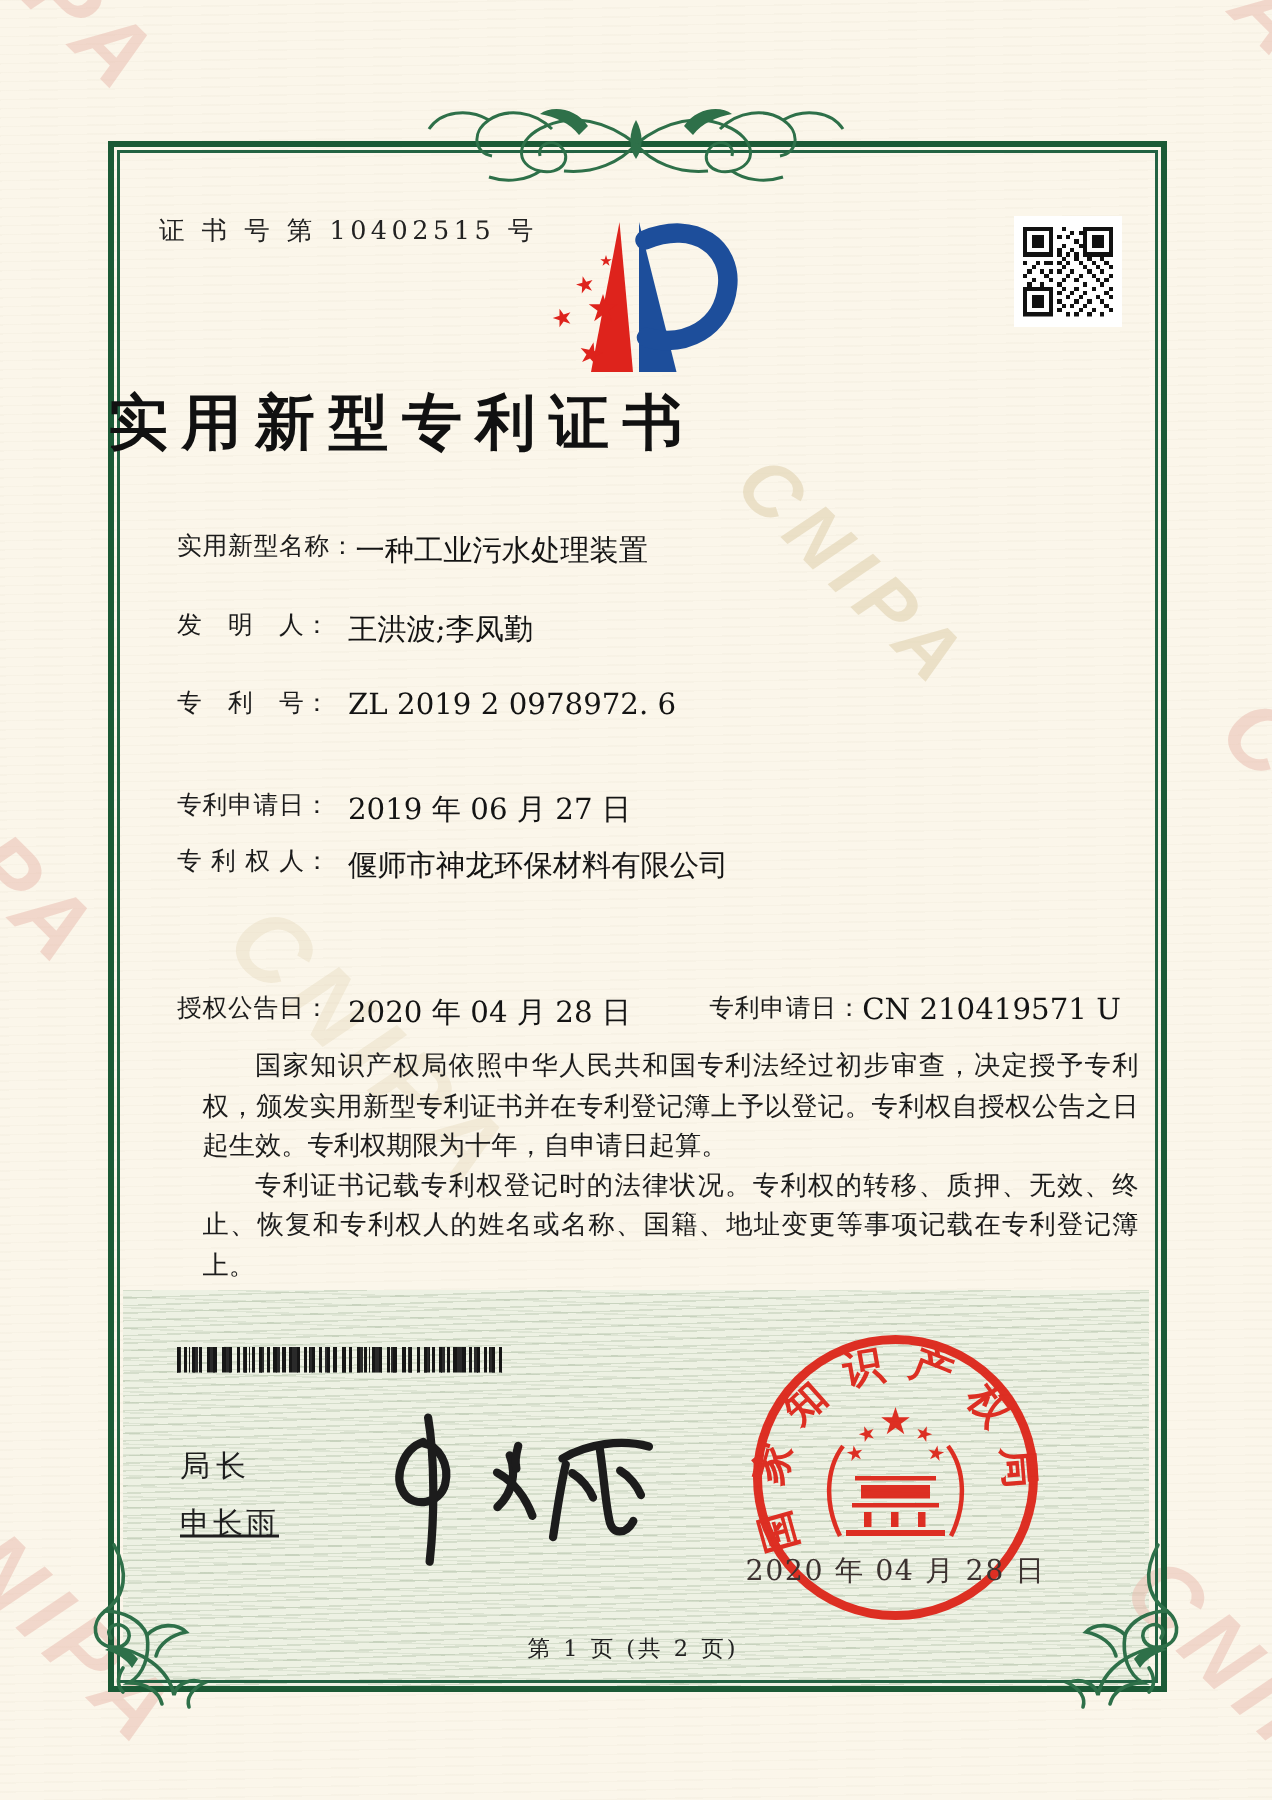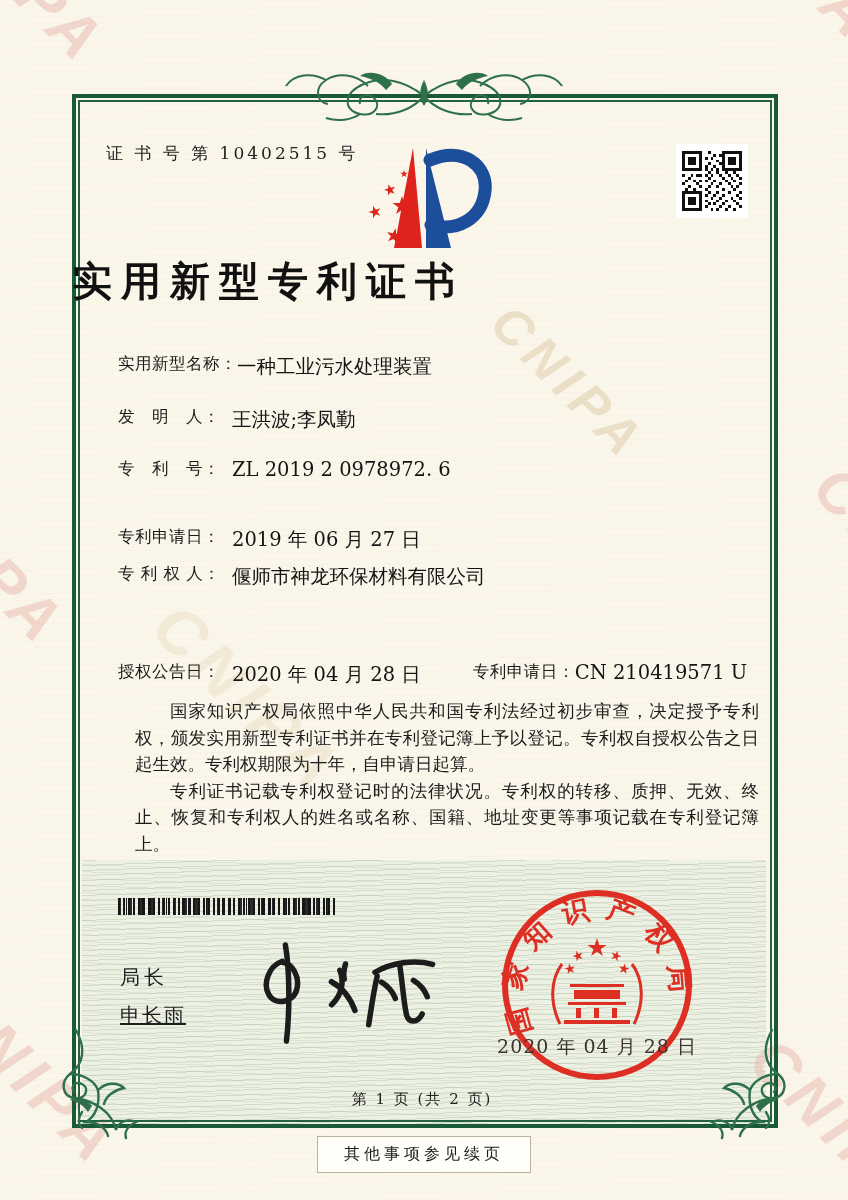--- a/index.html
+++ b/index.html
@@ -319,14 +319,13 @@
       <g stroke="#dd2318" stroke-width="3" fill="none">
         <path d="M62 138 C52 118 52 94 64 78"></path>
         <path d="M136 138 C146 118 146 94 134 78"></path>
       </g>
     </svg>
     <div class="seal-date">2020 年 04 月 28 日</div>
 
     <div class="page-info">第 1 页 (共 2 页)</div>
   </div>
 
-  <div class="cont-box">其他事项参见续页</div>
 </div>
 
 </body></html>

